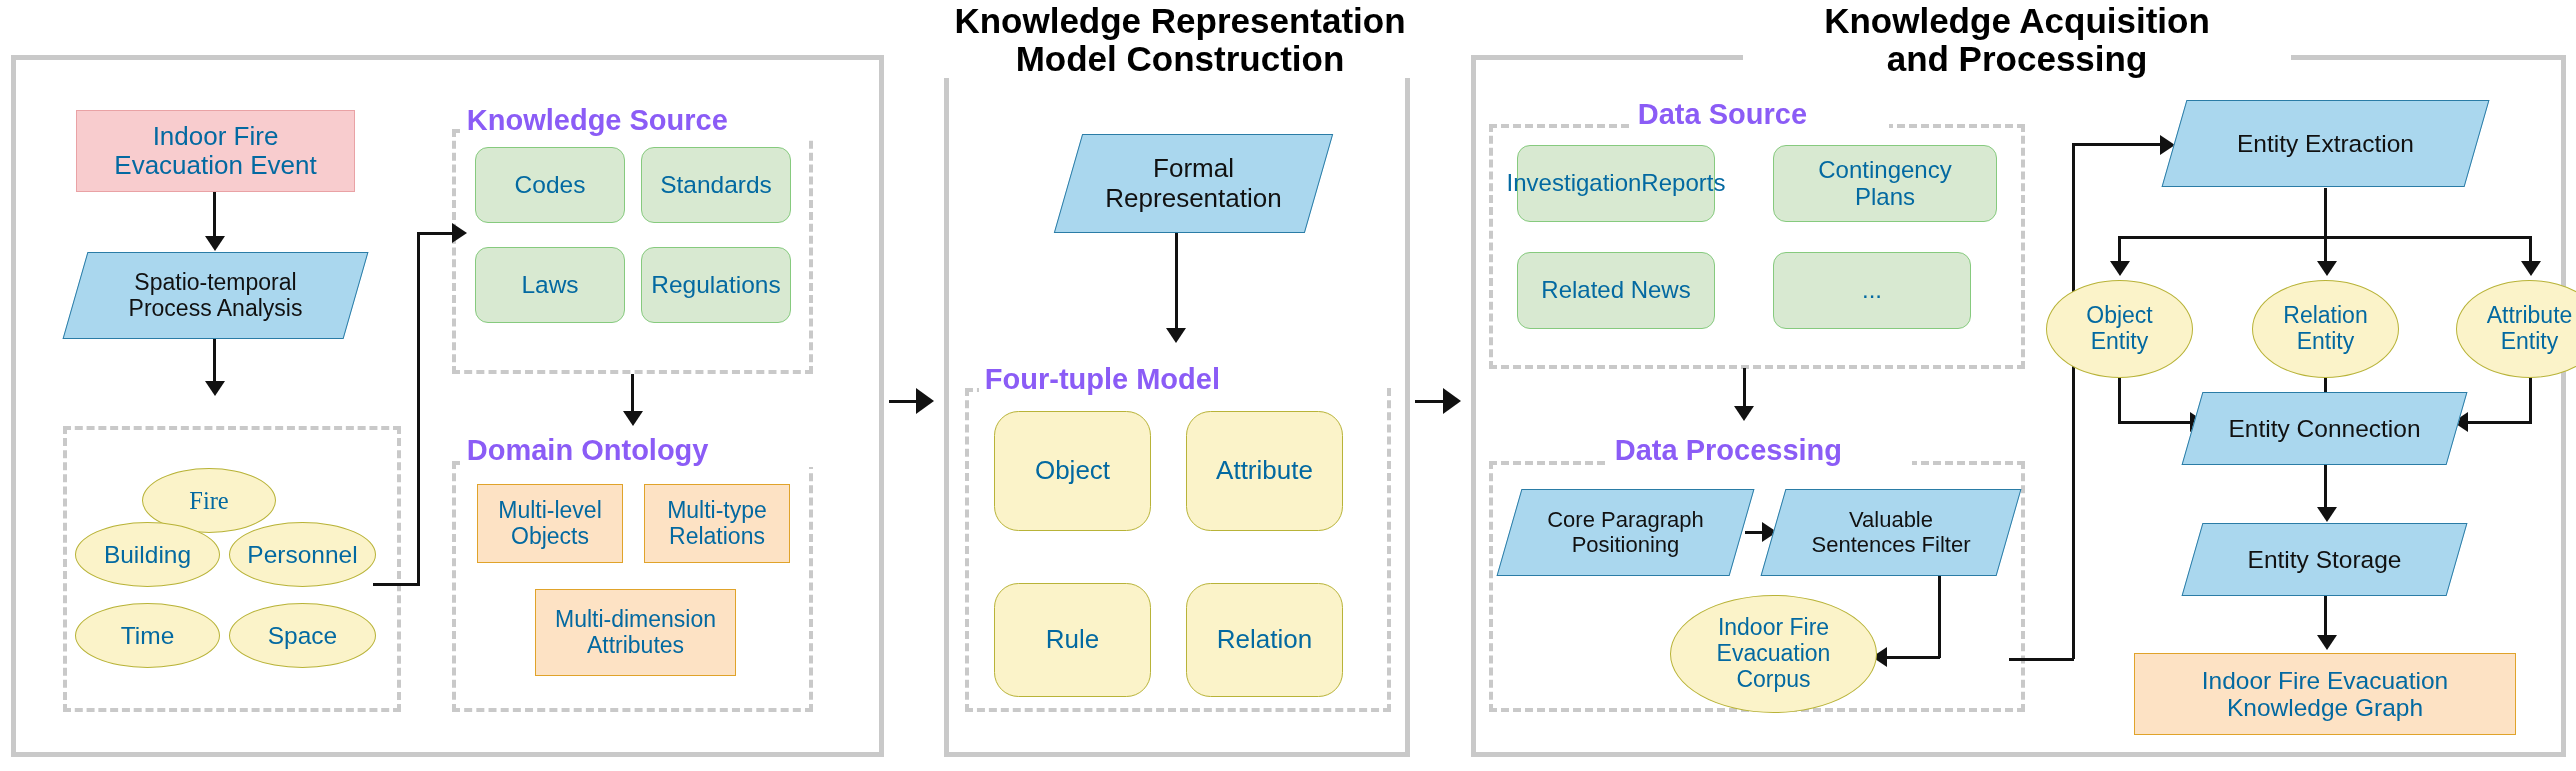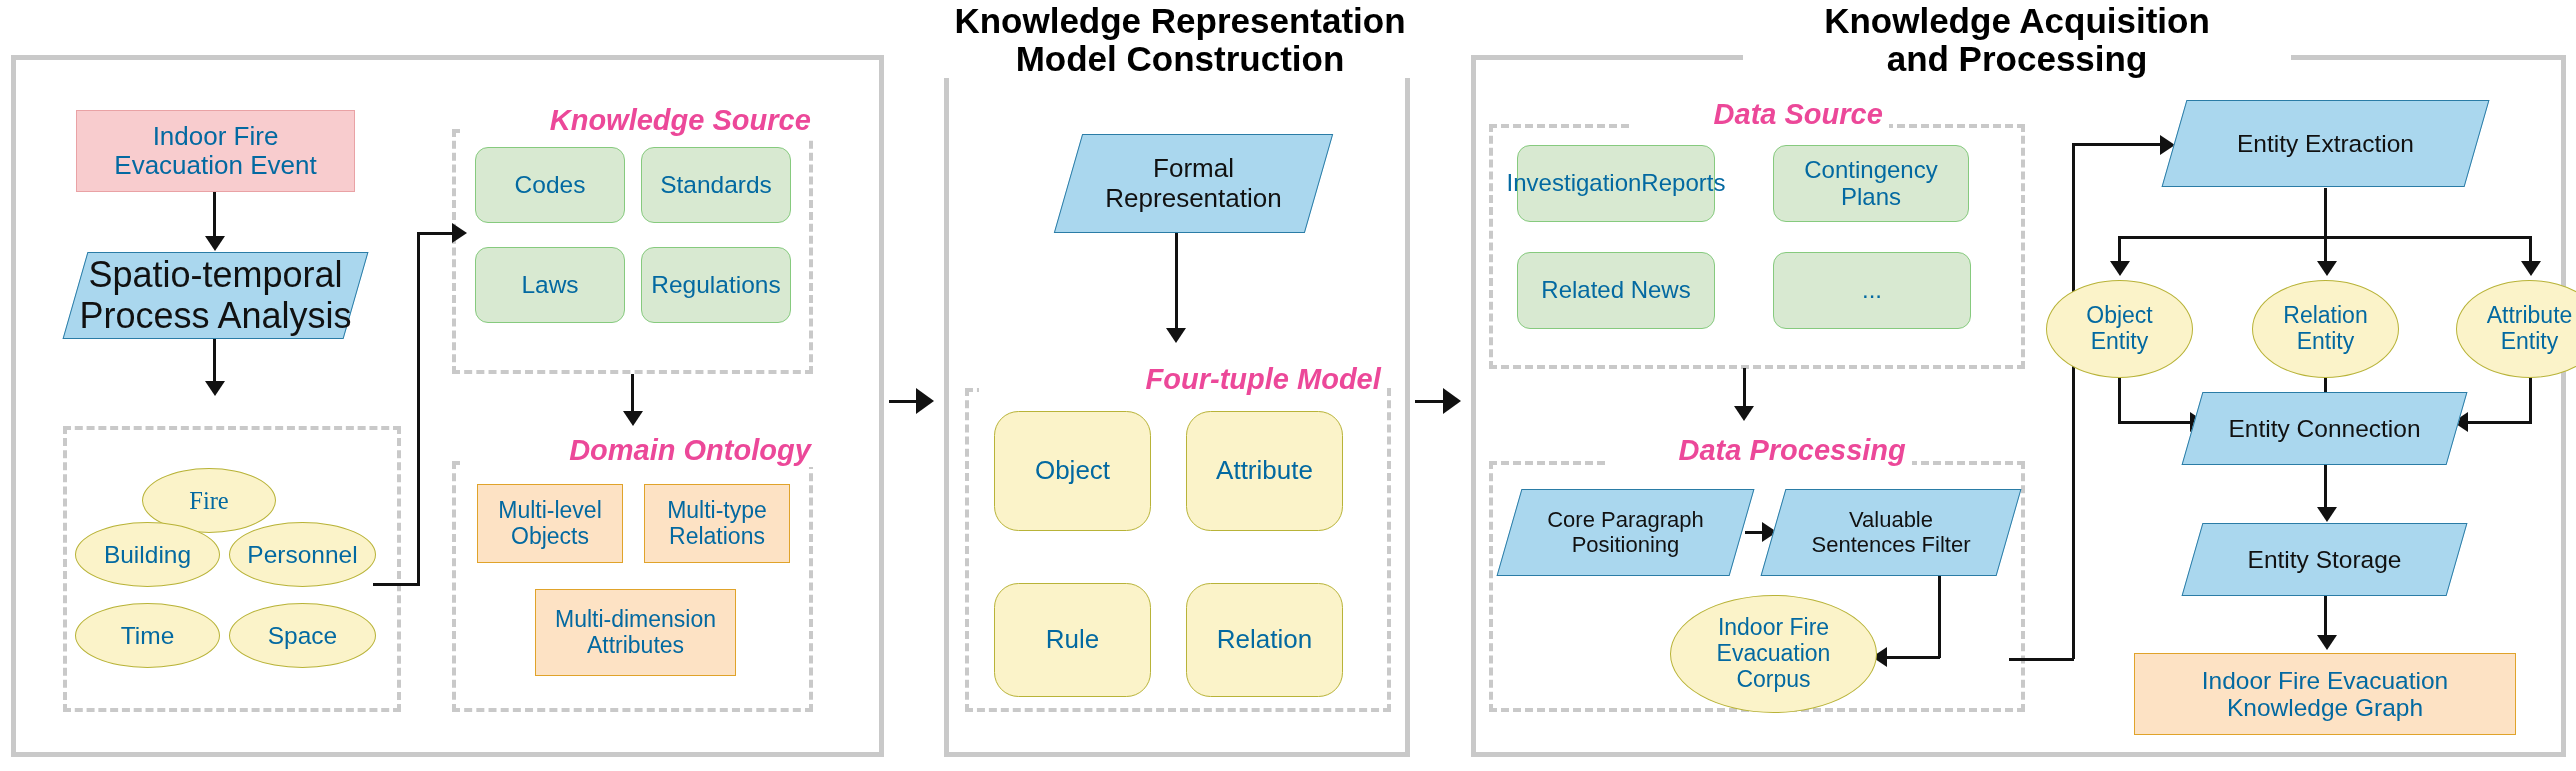--- a/index.html
+++ b/index.html
@@ -6,22 +6,22 @@
   body{font-family:"Liberation Sans", sans-serif;}
   #stage{position:relative;width:2576px;height:772px;background:#fff;overflow:hidden;}
 
   
   .panel{position:absolute;border:5.2px solid #c9c9c9;background:transparent;box-sizing:border-box;}
   .panel-title{position:absolute;font-weight:bold;color:#000;text-align:center;line-height:1.08;
                background:#fff;z-index:6;white-space:nowrap;}
 
   
   .dgroup{position:absolute;border:4.1px dashed #c9c9c9;box-sizing:border-box;background:transparent;}
-  .dgroup-title{position:absolute;font-weight:bold;color:#ec4899;background:#fff;text-align:right;
-                z-index:6;white-space:nowrap;padding:0 5.8px;font-style:italic;}
+  .dgroup-title{position:absolute;font-weight:bold;color:#8b5cf6;background:#fff;text-align:left;
+                z-index:6;white-space:nowrap;padding:0 5.8px;}
 
   
   .node{position:absolute;display:flex;align-items:center;justify-content:center;text-align:center;
         box-sizing:border-box;color:#0369a1;line-height:1.12;z-index:4;}
 
   .rect-pink{background:#f8ccce;border:1.7px solid #e9a2a5;}
   .rect-green{background:#d8e9d1;border:1.7px solid #86ca7e;border-radius:13px;}
   .rect-orange{background:#fde2c4;border:1.7px solid #e0a32a;}
   .ellipse{background:#fbf3c9;border:1.7px solid #b8b338;border-radius:50%;}
   .roundsq{background:#fbf3c9;border:1.7px solid #b8b338;border-radius:24.5px;}
@@ -52,21 +52,21 @@
   <div class="node rect-pink" style="left:76px;top:110px;width:279px;height:82px;font-size:26px;flex-direction:column;">
     <div>Indoor Fire</div>
     <div>Evacuation Event</div>
   </div>
 
   <div class="ln vl" style="left:213px;top:191px;height:48px;"></div>
   <div class="ar ar-down" style="left:205px;top:236px;"></div>
 
   <div class="para" style="left:75px;top:252px;width:281px;height:87px;">
     <div class="skew"></div>
-    <div class="lbl" style="font-size:36px;flex-direction:column;">
+    <div class="lbl" style="font-size:23px;flex-direction:column;">
       <div>Spatio-temporal</div>
       <div>Process Analysis</div>
     </div>
   </div>
 
   <div class="ln vl" style="left:213px;top:339px;height:45px;"></div>
   <div class="ar ar-down" style="left:205px;top:381px;"></div>
 
   <div class="dgroup" style="left:63px;top:426px;width:338px;height:286px;"></div>
 
@@ -144,21 +144,21 @@
     <div>and Processing</div>
   </div>
 
   <div class="dgroup" style="left:1489px;top:124px;width:536px;height:245px;"></div>
   <div class="dgroup-title" style="left:1632px;top:98px;width:245px;font-size:29px;">Data Source</div>
 
   <div class="node rect-green" style="left:1517px;top:145px;width:198px;height:77px;font-size:24px;flex-direction:row;">
     <div>Investigation</div>
     <div>Reports</div>
   </div>
-  <div class="node rect-green" style="left:1773px;top:145px;width:196px;height:77px;font-size:24px;flex-direction:column;">
+  <div class="node rect-green" style="left:1773px;top:145px;width:224px;height:77px;font-size:24px;flex-direction:column;">
     <div>Contingency</div>
     <div>Plans</div>
   </div>
   <div class="node rect-green" style="left:1517px;top:252px;width:198px;height:77px;font-size:24px;">Related News</div>
   <div class="node rect-green" style="left:1773px;top:252px;width:198px;height:77px;font-size:24px;">...</div>
 
   <div class="ln vl" style="left:1743px;top:368px;height:42px;"></div>
   <div class="ar ar-down" style="left:1734px;top:406px;"></div>
 
   <div class="dgroup" style="left:1489px;top:461px;width:536px;height:251px;"></div>

